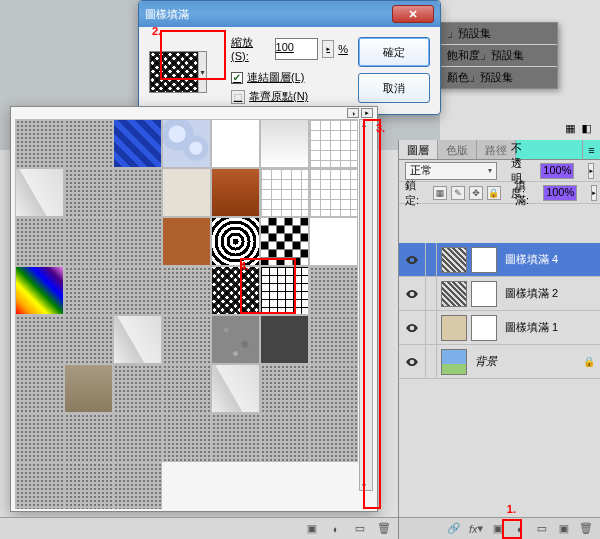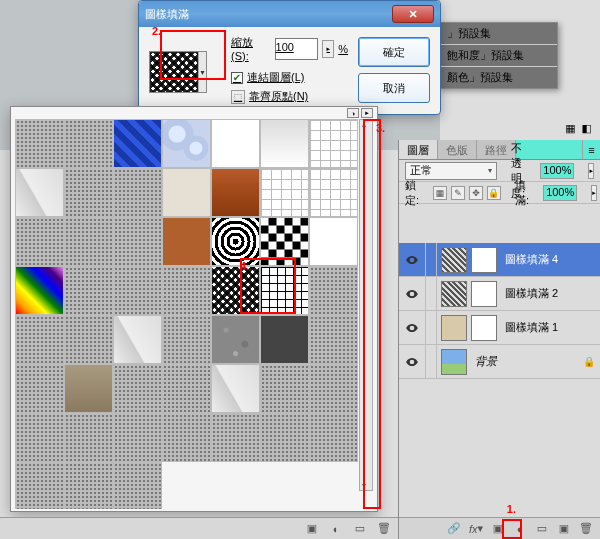--- a/index.html
+++ b/index.html
@@ -72,21 +72,21 @@
 
   
   .panels { position:absolute; right:0; top:140px; width:202px; height:399px; background:#dcdcdc; border-left:1px solid #8a8a8a; }
   .tabs { height:20px; background:#5eead4; display:flex; border-bottom:1px solid #8a8a8a; }
   .tab { padding: 3px 8px; background:#dcdcdc; border-right:1px solid #a0a0a0; }
   .tab.off { background:#c4c4c4; color:#666; }
   .menu-icon { margin-left:auto; width:18px; display:flex;align-items:center;justify-content:center; border-left:1px solid #a0a0a0; }
   .panel-row { display:flex; align-items:center; height:22px; padding: 0 6px; gap:14px; border-bottom: 1px solid #bdbdbd; }
   .dropdown { flex:0 0 92px; height:18px; border:1px solid #8a8a8a; background:#f4f4f4; display:flex; align-items:center; padding:0 4px; }
   .dropdown::after{content:"▾"; margin-left:auto; font-size:8px; color:#555;}
-  .pct-box { width:44px; height:16px; border:1px solid #999; background:#5eead4; text-align:right; padding:0 2px; }
+  .pct-box { width:44px; height:16px; border:1px solid #999; background:#8b5cf6; text-align:right; padding:0 2px; }
   .arrow-btn{width:12px;height:16px;border:1px solid #999;background:#eee;display:flex;align-items:center;justify-content:center;font-size:7px;}
   .lock-icons { display:flex; gap:4px; }
   .mini{width:14px;height:14px;border:1px solid #999;background:#eee;display:flex;align-items:center;justify-content:center;font-size:9px;color:#555;}
   .layer-list { overflow:auto; height: 290px; }
   .layer-row { display:flex; align-items:center; height:34px; border-bottom:1px solid #bdbdbd; padding:0 4px; gap:4px; background:#dcdcdc; }
   .layer-row.sel { background:#4e7bd3; color:#fff;margin-top:39px; }
   .eye { width:18px; display:flex; justify-content:center; }
   .eye svg { width:14px;height:14px; }
   .linkcol { width:12px; border-left:1px solid #bdbdbd; border-right:1px solid #bdbdbd; height:100%; }
   .thumb { width:26px; height:26px; border:1px solid #777; background:#fff; }

